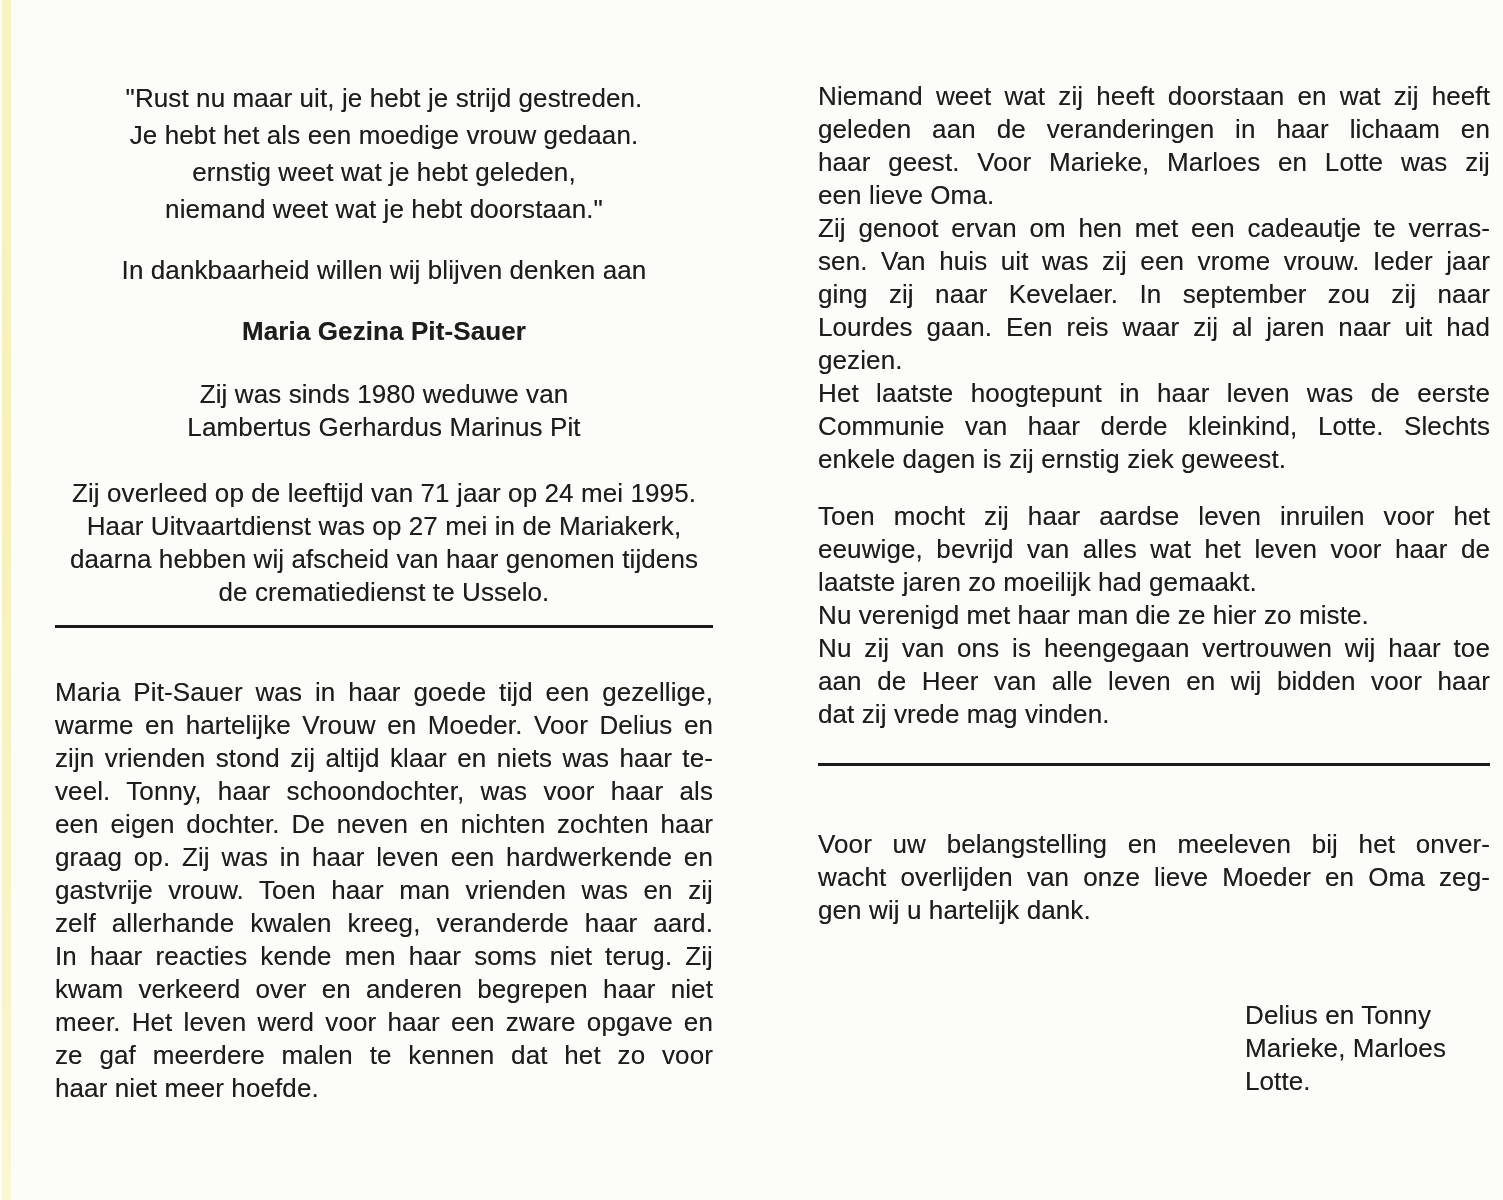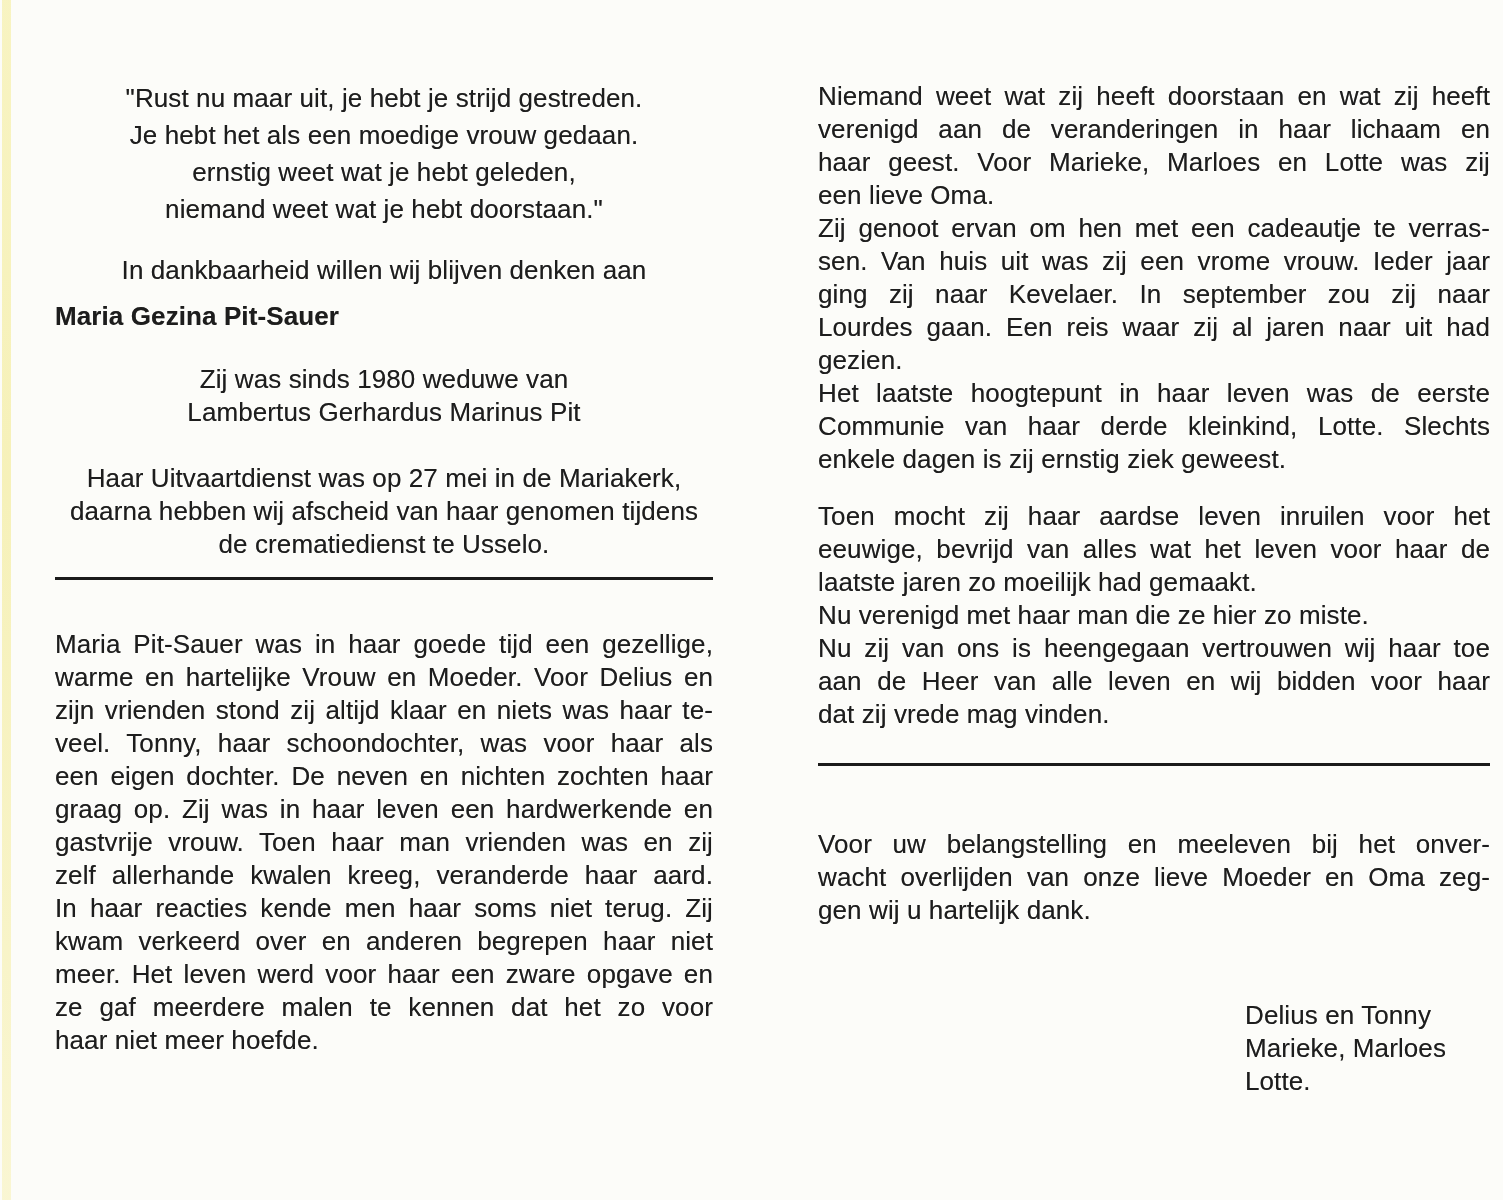--- a/index.html
+++ b/index.html
@@ -38,21 +38,21 @@
   .center-block .line { text-align: center; }
 
   
   .justify-block .line { text-align: justify; text-align-last: justify; }
   .justify-block .line:last-child { text-align: right; text-align-last: left; }
 
   #quote-block { line-height: 37px; }
   #quote-block .line { min-height: 37px; }
 
   #dedication-line { margin-top: 26px; text-align: center; }
-  #deceased-name   { margin-top: 13px; font-weight: bold; }
+  #deceased-name   { margin-top: 28px; text-align: center; font-weight: bold; }
   #widow-block     { margin-top: 30px; }
   #death-block     { margin-top: 33px; }
 
   .divider {
     border: 0;
     border-top: 3px solid #1b1b1b;
     margin: 0;
   }
   #left-divider  { margin-top: 16px; }
   #bio-block     { margin-top: 48px; }
@@ -87,20 +87,21 @@
     <div id="dedication-line">In dankbaarheid willen wij blijven denken aan</div>
 
     <div id="deceased-name">Maria Gezina Pit-Sauer</div>
 
     <div id="widow-block" class="center-block">
         <div class="line">Zij was sinds 1980 weduwe van</div>
         <div class="line">Lambertus Gerhardus Marinus Pit</div>
       </div>
 
     <div id="death-block" class="center-block">
+        <div class="line">Zij overleed op de leeftijd van 71 jaar op 24 mei 1995.</div>
         <div class="line">Haar Uitvaartdienst was op 27 mei in de Mariakerk,</div>
         <div class="line">daarna hebben wij afscheid van haar genomen tijdens</div>
         <div class="line">de crematiedienst te Usselo.</div>
       </div>
 
     <hr id="left-divider" class="divider">
 
     <div id="bio-block" class="justify-block">
         <div class="line">Maria Pit-Sauer was in haar goede tijd een gezellige,</div>
         <div class="line">warme en hartelijke Vrouw en Moeder. Voor Delius en</div>
@@ -114,21 +115,21 @@
         <div class="line">kwam verkeerd over en anderen begrepen haar niet</div>
         <div class="line">meer. Het leven werd voor haar een zware opgave en</div>
         <div class="line">ze gaf meerdere malen te kennen dat het zo voor</div>
         <div class="line">haar niet meer hoefde.</div>
       </div>
   </div>
 
   <div id="right-col" class="col">
     <div id="rc-block-1" class="justify-block">
         <div class="line">Niemand weet wat zij heeft doorstaan en wat zij heeft</div>
-        <div class="line">verenigd aan de veranderingen in haar lichaam en</div>
+        <div class="line">geleden aan de veranderingen in haar lichaam en</div>
         <div class="line">haar geest. Voor Marieke, Marloes en Lotte was zij</div>
         <div class="line">een lieve Oma.</div>
       </div>
 
     <div id="rc-block-2" class="justify-block">
         <div class="line">Zij genoot ervan om hen met een cadeautje te verras-</div>
         <div class="line">sen. Van huis uit was zij een vrome vrouw. Ieder jaar</div>
         <div class="line">ging zij naar Kevelaer. In september zou zij naar</div>
         <div class="line">Lourdes gaan. Een reis waar zij al jaren naar uit had</div>
         <div class="line">gezien.</div>

